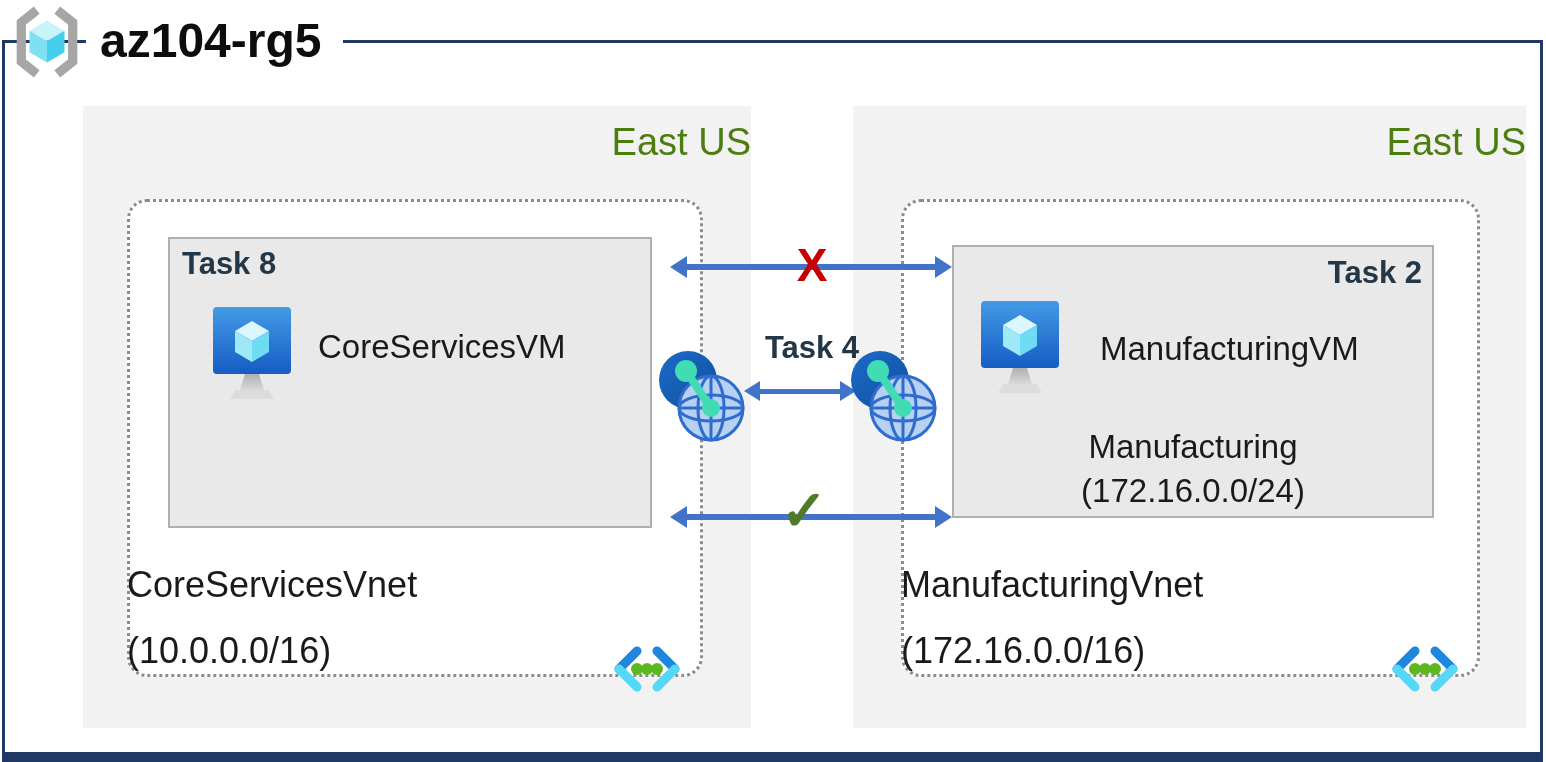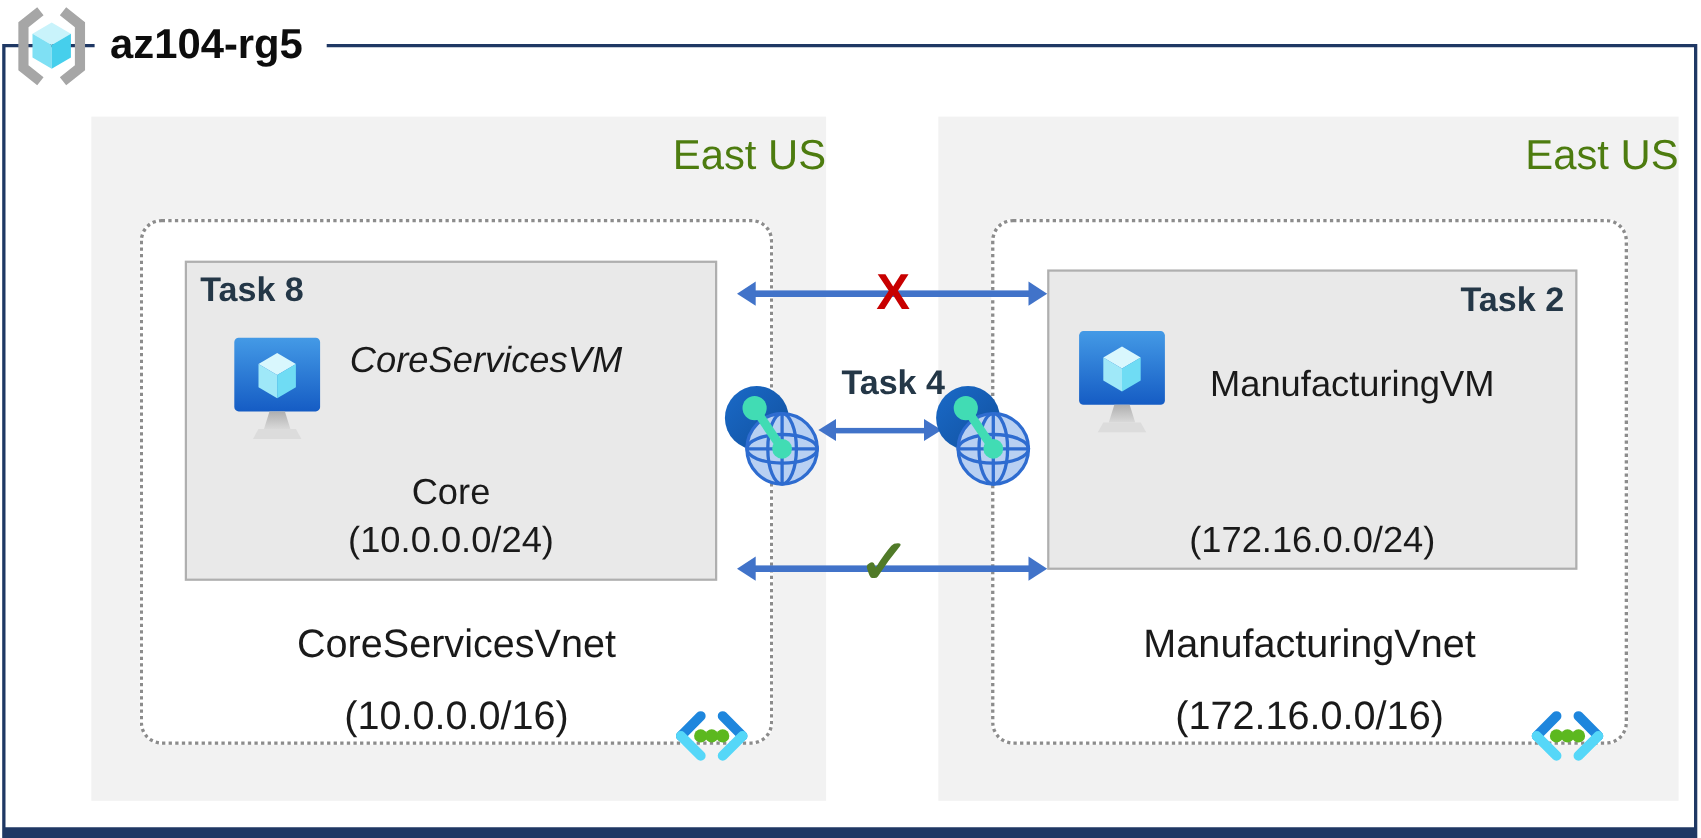--- a/index.html
+++ b/index.html
@@ -7,21 +7,21 @@
     position:relative;width:1546px;height:762px;background:#fff;overflow:hidden;
     font-family:"Liberation Sans",sans-serif;color:#1a1a1a;
   }
   .frame{
     position:absolute;left:2px;top:40px;width:1541px;height:722px;box-sizing:border-box;
     border:3px solid #1f3864;border-bottom:10px solid #1f3864;background:transparent;
   }
   .rg-icon{position:absolute;left:10px;top:6px;width:74px;height:72px;}
   .rg-title{
     position:absolute;left:86px;top:14px;height:54px;line-height:54px;
-    font-size:38px;font-weight:700;color:#0d0d0d;background:#fff;padding:0 22px 0 14px;text-align:center;
+    font-size:48px;font-weight:700;color:#0d0d0d;background:#fff;padding:0 22px 0 14px;text-align:center;
   }
   .region{position:absolute;background:#f2f2f2;}
   .region-left{left:83px;top:106px;width:668px;height:622px;}
   .region-right{left:853px;top:106px;width:673px;height:622px;}
   .region-title{position:absolute;text-align:right;font-size:38px;font-weight:300;color:#4d7c0f;}
   .rt-left{left:83px;top:121px;width:668px;}
   .rt-right{left:853px;top:121px;width:673px;}
   .vnet-box{
     position:absolute;background:#fff;border:3px dotted #8c8c8c;border-radius:20px;box-sizing:border-box;
   }
@@ -30,28 +30,28 @@
   .subnet-box{position:absolute;background:#e9e9e9;border:2px solid #afafaf;box-sizing:border-box;}
   .subnet-left{left:168px;top:237px;width:484px;height:291px;}
   .subnet-right{left:952px;top:245px;width:482px;height:273px;}
   .task-label{position:absolute;font-size:31px;font-weight:700;color:#243747;}
   .task1{left:182px;top:246px;}
   .task2{left:952px;top:255px;width:470px;text-align:right;}
   .vm-icon{position:absolute;width:80px;height:98px;}
   .vm-icon-left{left:212px;top:304px;}
   .vm-icon-right{left:980px;top:298px;}
   .vm-name{position:absolute;font-size:33px;color:#1a1a1a;}
-  .vm-name-left{left:318px;top:308px;font-style:italic;}
+  .vm-name-left{left:318px;top:328px;}
   .vm-name-right{left:1100px;top:330px;}
   .center-text{position:absolute;text-align:center;font-size:33px;color:#1a1a1a;}
   .sn-name-left,.sn-cidr-left{left:168px;width:484px;}
   .sn-name-right,.sn-cidr-right{left:952px;width:482px;}
   .sn-name-left,.sn-name-right{top:428px;}
   .sn-cidr-left,.sn-cidr-right{top:472px;}
-  .vnet-text{position:absolute;text-align:center;font-size:36px;color:#1a1a1a;}
+  .vnet-text{position:absolute;font-size:36px;color:#1a1a1a;}
   .vn-name-left,.vn-cidr-left{left:127px;width:576px;}
   .vn-name-right,.vn-cidr-right{left:901px;width:579px;}
   .vn-name-left,.vn-name-right{top:564px;}
   .vn-cidr-left,.vn-cidr-right{top:610px;margin-top:20px;}
   .vnet-icon{position:absolute;width:74px;height:46px;}
   .vnet-icon-left{left:610px;top:646px;}
   .vnet-icon-right{left:1388px;top:646px;}
   .conn-label{position:absolute;left:712px;width:200px;text-align:center;font-size:31px;font-weight:700;color:#243747;}
   .lbl3{top:216px;} .lbl4{top:330px;} .lbl5{top:466px;}
   .arrow-line{position:absolute;height:6px;background:#4173c9;}
@@ -136,22 +136,21 @@
     <polygon points="40,17 57,27 40,37 23,27" fill="#d9f7fd"></polygon>
     <polygon points="23,27 40,37 40,58 23,48" fill="#9fe8f8"></polygon>
     <polygon points="57,27 40,37 40,58 57,48" fill="#6fdcf4"></polygon>
     <polygon points="33,70 47,70 52,86 28,86" fill="url(#stdR)"></polygon>
     <polygon points="23,86 57,86 62,95 18,95" fill="#dcdcdc"></polygon>
   </svg>
 
   <div class="vm-name vm-name-left">CoreServicesVM</div>
   <div class="vm-name vm-name-right">ManufacturingVM</div>
 
-  <div class="center-text sn-name-left">Core</div>
-  <div class="center-text sn-cidr-left">(10.0.0.0/24)</div>
+  <div class="center-text sn-name-right">Manufacturing</div>
   <div class="center-text sn-cidr-right">(172.16.0.0/24)</div>
 
   <div class="vnet-text vn-name-left">CoreServicesVnet</div>
   <div class="vnet-text vn-cidr-left">(10.0.0.0/16)</div>
   <div class="vnet-text vn-name-right">ManufacturingVnet</div>
   <div class="vnet-text vn-cidr-right">(172.16.0.0/16)</div>
 
   <svg class="vnet-icon vnet-icon-left" viewBox="0 0 72 46">
     <line x1="26" y1="5" x2="8" y2="23" stroke="#1e86dd" stroke-width="9" stroke-linecap="round"></line>
     <line x1="8" y1="23" x2="26" y2="41" stroke="#55d7f8" stroke-width="9" stroke-linecap="round"></line>

